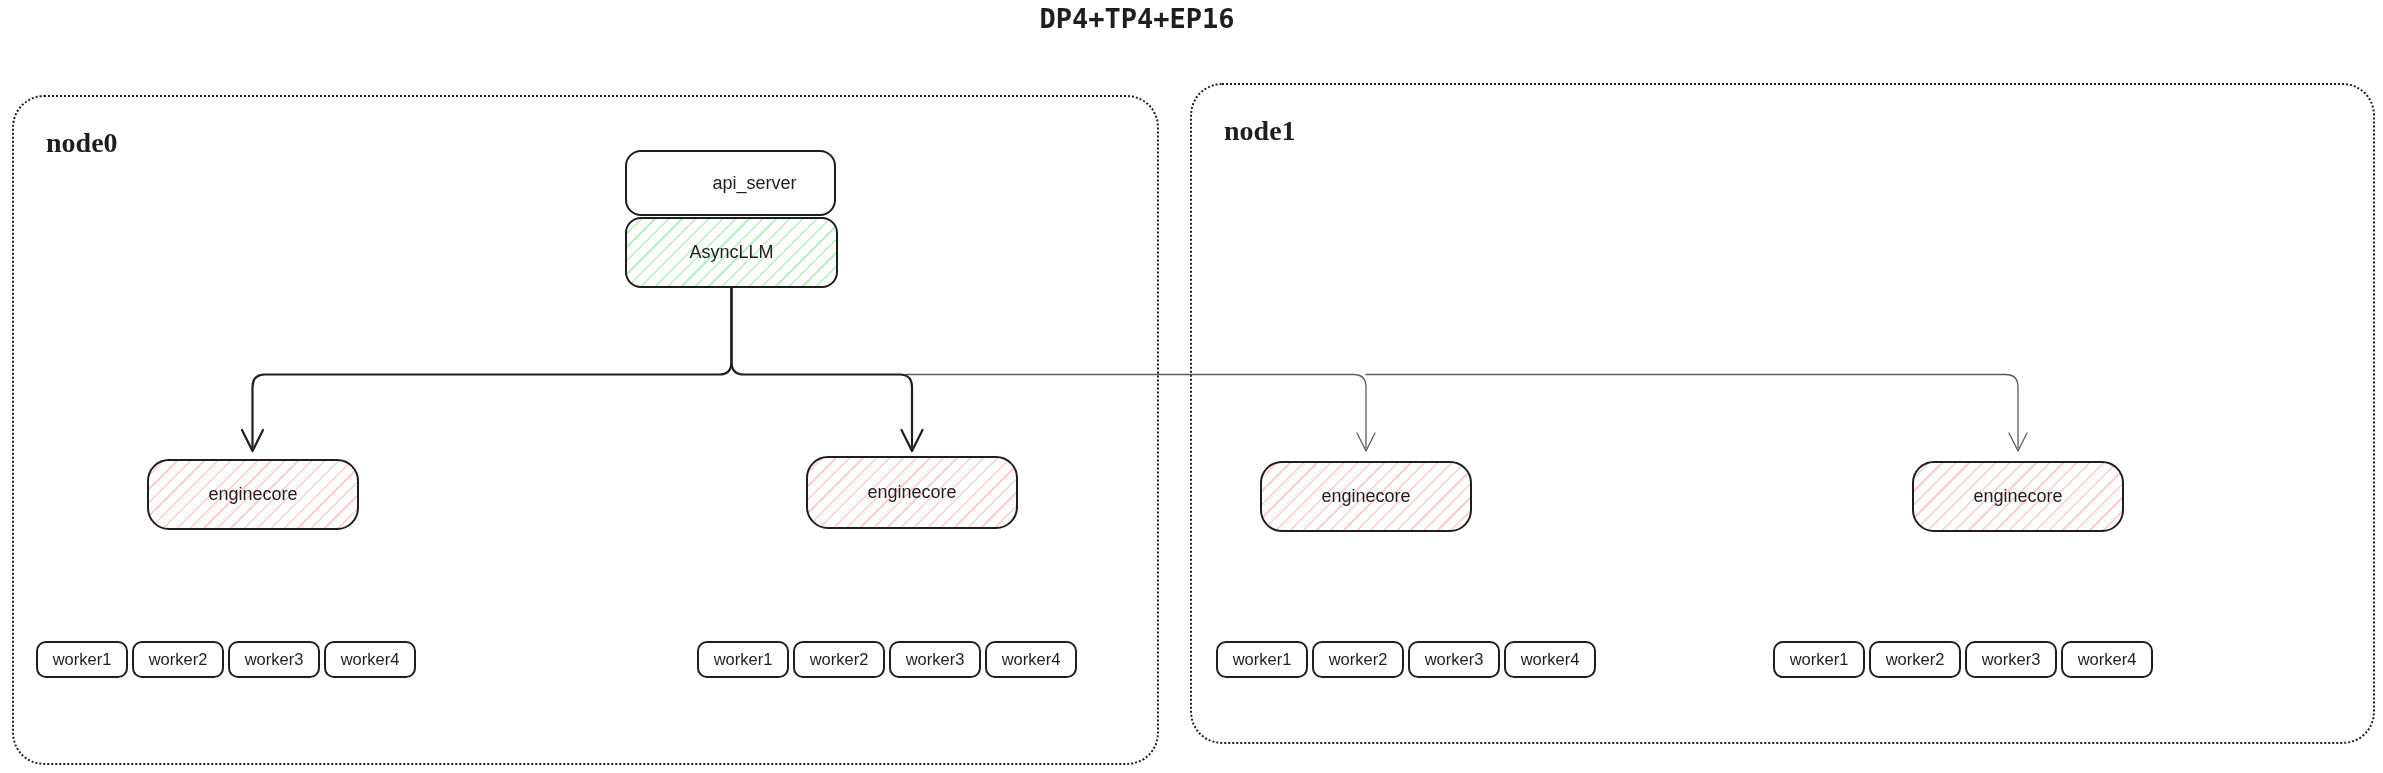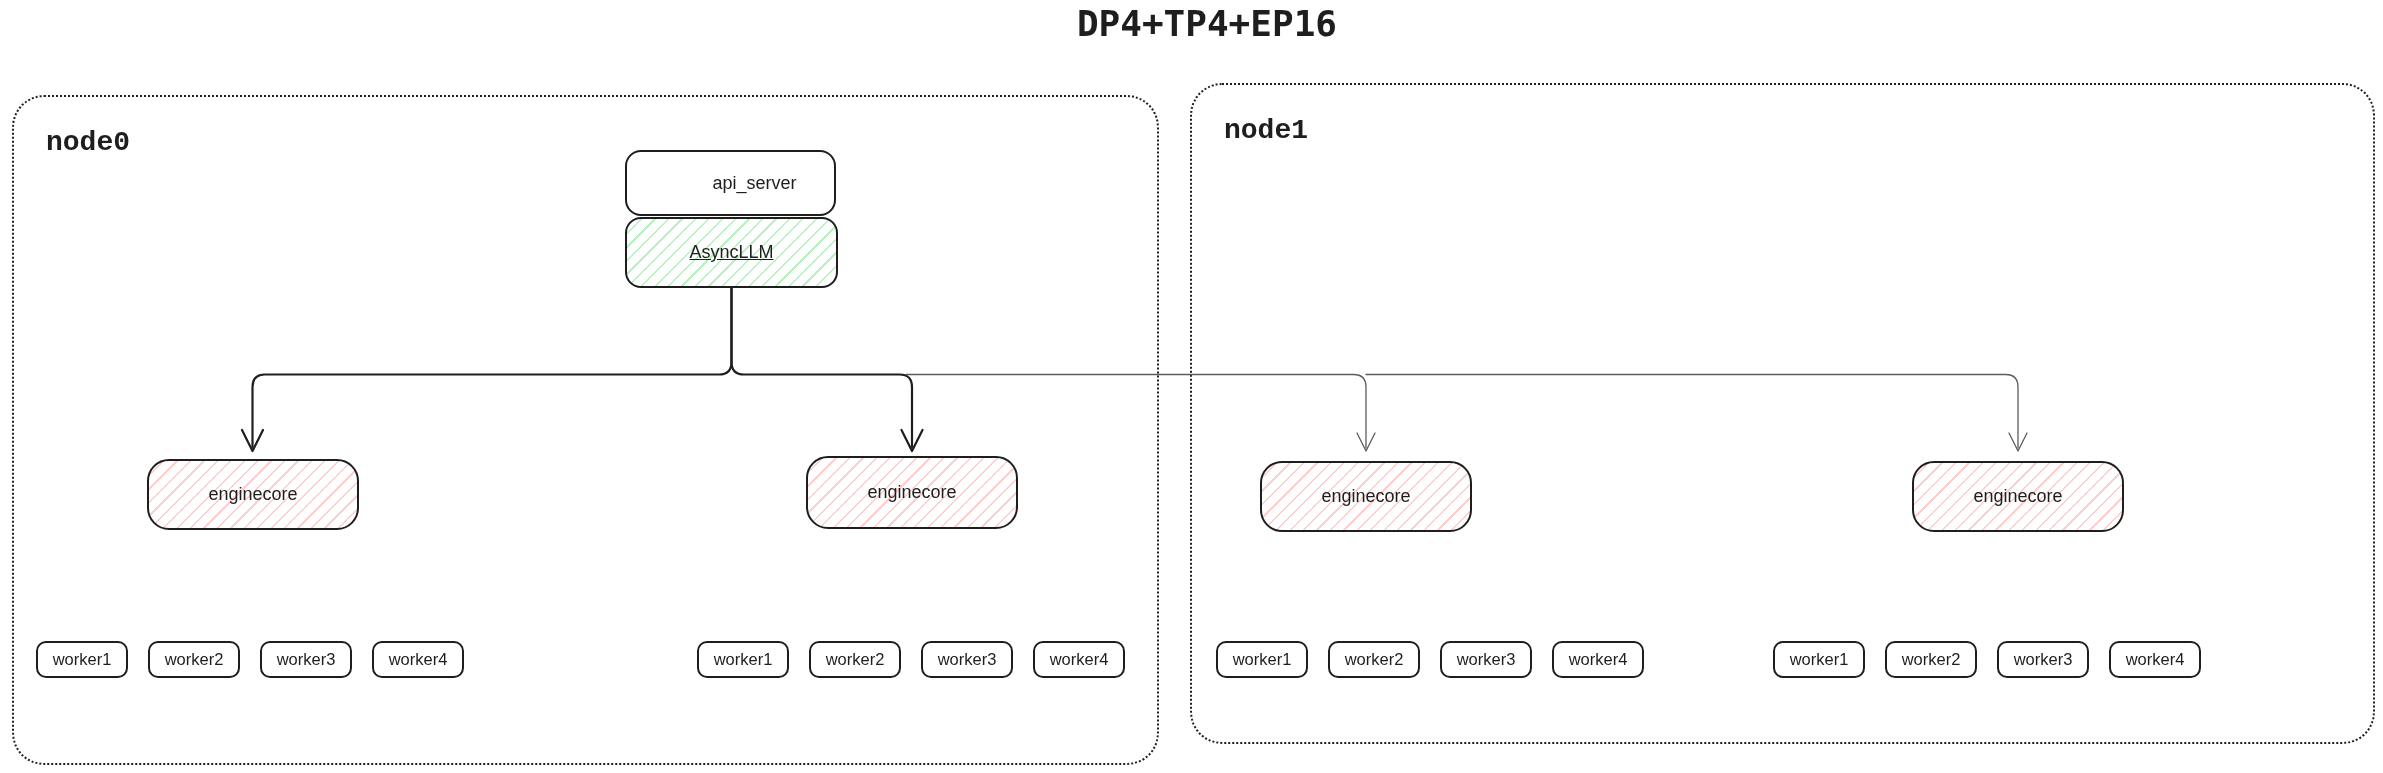--- a/index.html
+++ b/index.html
@@ -13,41 +13,41 @@
     width: 2383px;
     height: 773px;
     background: #ffffff;
     overflow: hidden;
   }
   .diagram-title {
     position: absolute;
     left: 937px;
     top: 3px;
     width: 400px;
-    text-align: right;
+    text-align: center;
     font-family: "DejaVu Sans Mono", monospace;
     font-weight: bold;
-    font-size: 36px;
+    font-size: 27px;
     color: #1e1e1e;
     letter-spacing: 0px;
   }
   .node {
     position: absolute;
     border: 2.5px dotted #1f1f1f;
     border-radius: 32px;
     background: transparent;
     z-index: 1;
   }
   .node0 { left: 12px;   top: 95px; width: 1143px; height: 666px; }
   .node1 { left: 1190px; top: 83px; width: 1181px; height: 657px; }
   .node-label {
     position: absolute;
     left: 32px;
     top: 32px;
-    font-family: Liberation Mono, monospace;
+    font-family: Liberation Serif, serif;
     font-weight: bold;
     font-size: 28px;
     color: #1e1e1e;
     line-height: 1;
   }
   svg.connectors {
     position: absolute;
     left: 0; top: 0;
     width: 2383px;
     height: 773px;
@@ -72,30 +72,30 @@
       rgba(178, 242, 187, 0.95) 0px, rgba(178, 242, 187, 0.95) 1.6px,
       transparent 1.6px, transparent 9.5px);
   }
   .hatch-red {
     background-image: repeating-linear-gradient(135deg,
       rgba(255, 201, 201, 0.9) 0px, rgba(255, 201, 201, 0.9) 1.6px,
       transparent 1.6px, transparent 9.5px);
     border-radius: 22px;
   }
   .api-box      { left: 625px;  top: 150px; width: 211px; height: 66px; padding-left: 48px; }
-  .async-box    { left: 625px;  top: 217px; width: 213px; height: 71px; text-decoration: underline; }
+  .async-box    { left: 625px;  top: 217px; width: 213px; height: 71px; }
   .engine-1     { left: 147px;  top: 459px; width: 212px; height: 71px; }
   .engine-2     { left: 806px;  top: 456px; width: 212px; height: 73px; }
   .engine-3     { left: 1260px; top: 461px; width: 212px; height: 71px; }
   .engine-4     { left: 1912px; top: 461px; width: 212px; height: 71px; }
   .worker-group {
     position: absolute;
     top: 641px;
     display: flex;
-    gap: 20px;
+    gap: 4px;
     z-index: 3;
   }
   .wg-1 { left: 36px; }
   .wg-2 { left: 697px; }
   .wg-3 { left: 1216px; }
   .wg-4 { left: 1773px; }
   .worker {
     display: flex;
     align-items: center;
     justify-content: center;

